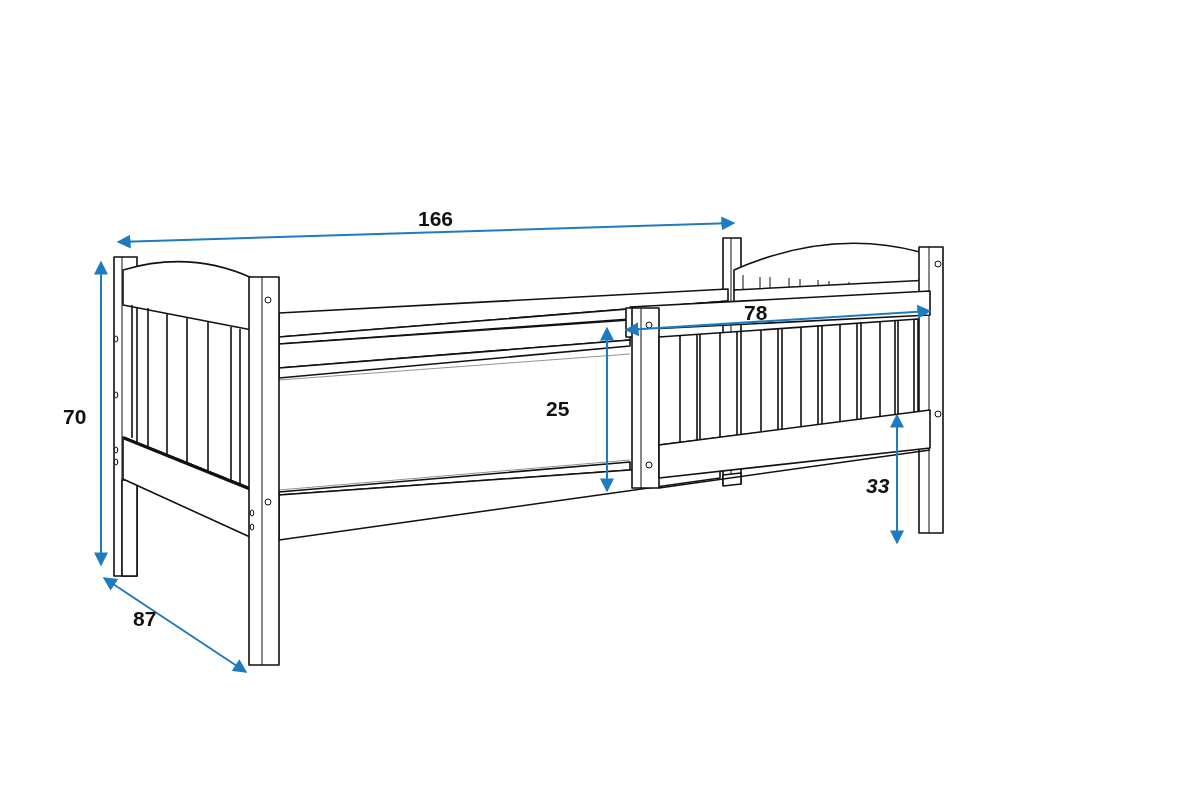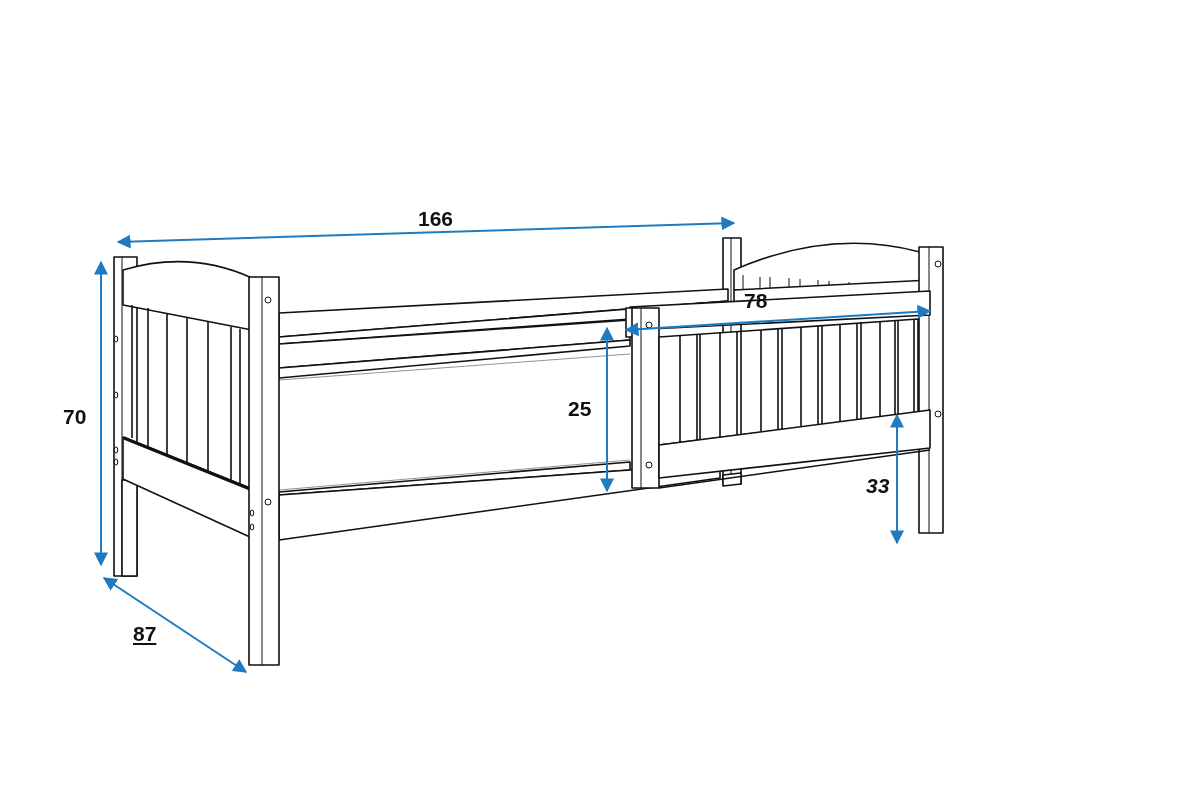--- a/index.html
+++ b/index.html
@@ -146,17 +146,17 @@
       <line class="dim" x1="101" y1="262" x2="101" y2="565" stroke="#1f7bbf" marker-start="url(#arr)" marker-end="url(#arr)"></line>
       <line class="dim" x1="104" y1="578" x2="246" y2="672" stroke="#1f7bbf" marker-start="url(#arr)" marker-end="url(#arr)"></line>
       <line class="dim" x1="626" y1="330" x2="930" y2="311" stroke="#1f7bbf" marker-start="url(#arr)" marker-end="url(#arr)"></line>
       <line class="dim" x1="607" y1="328" x2="607" y2="491" stroke="#1f7bbf" marker-start="url(#arr)" marker-end="url(#arr)"></line>
       <line class="dim" x1="897" y1="415" x2="897" y2="543" stroke="#1f7bbf" marker-start="url(#arr)" marker-end="url(#arr)"></line>
     </g>
   </svg>
 
   <div class="dimlabel" style="left:418px; top:208px;">166</div>
   <div class="dimlabel" style="left:63px; top:406px;">70</div>
-  <div class="dimlabel" style="left:133px; top:623px;text-decoration:underline;">87</div>
-  <div class="dimlabel" style="left:744px; top:290px;">78</div>
-  <div class="dimlabel" style="left:568px; top:398px;">25</div>
+  <div class="dimlabel" style="left:133px; top:608px;">87</div>
+  <div class="dimlabel" style="left:744px; top:302px;">78</div>
+  <div class="dimlabel" style="left:546px; top:398px;">25</div>
   <div class="dimlabel" style="left:866px; top:475px;font-style:italic;">33</div>
 </div>
 
 </body></html>

